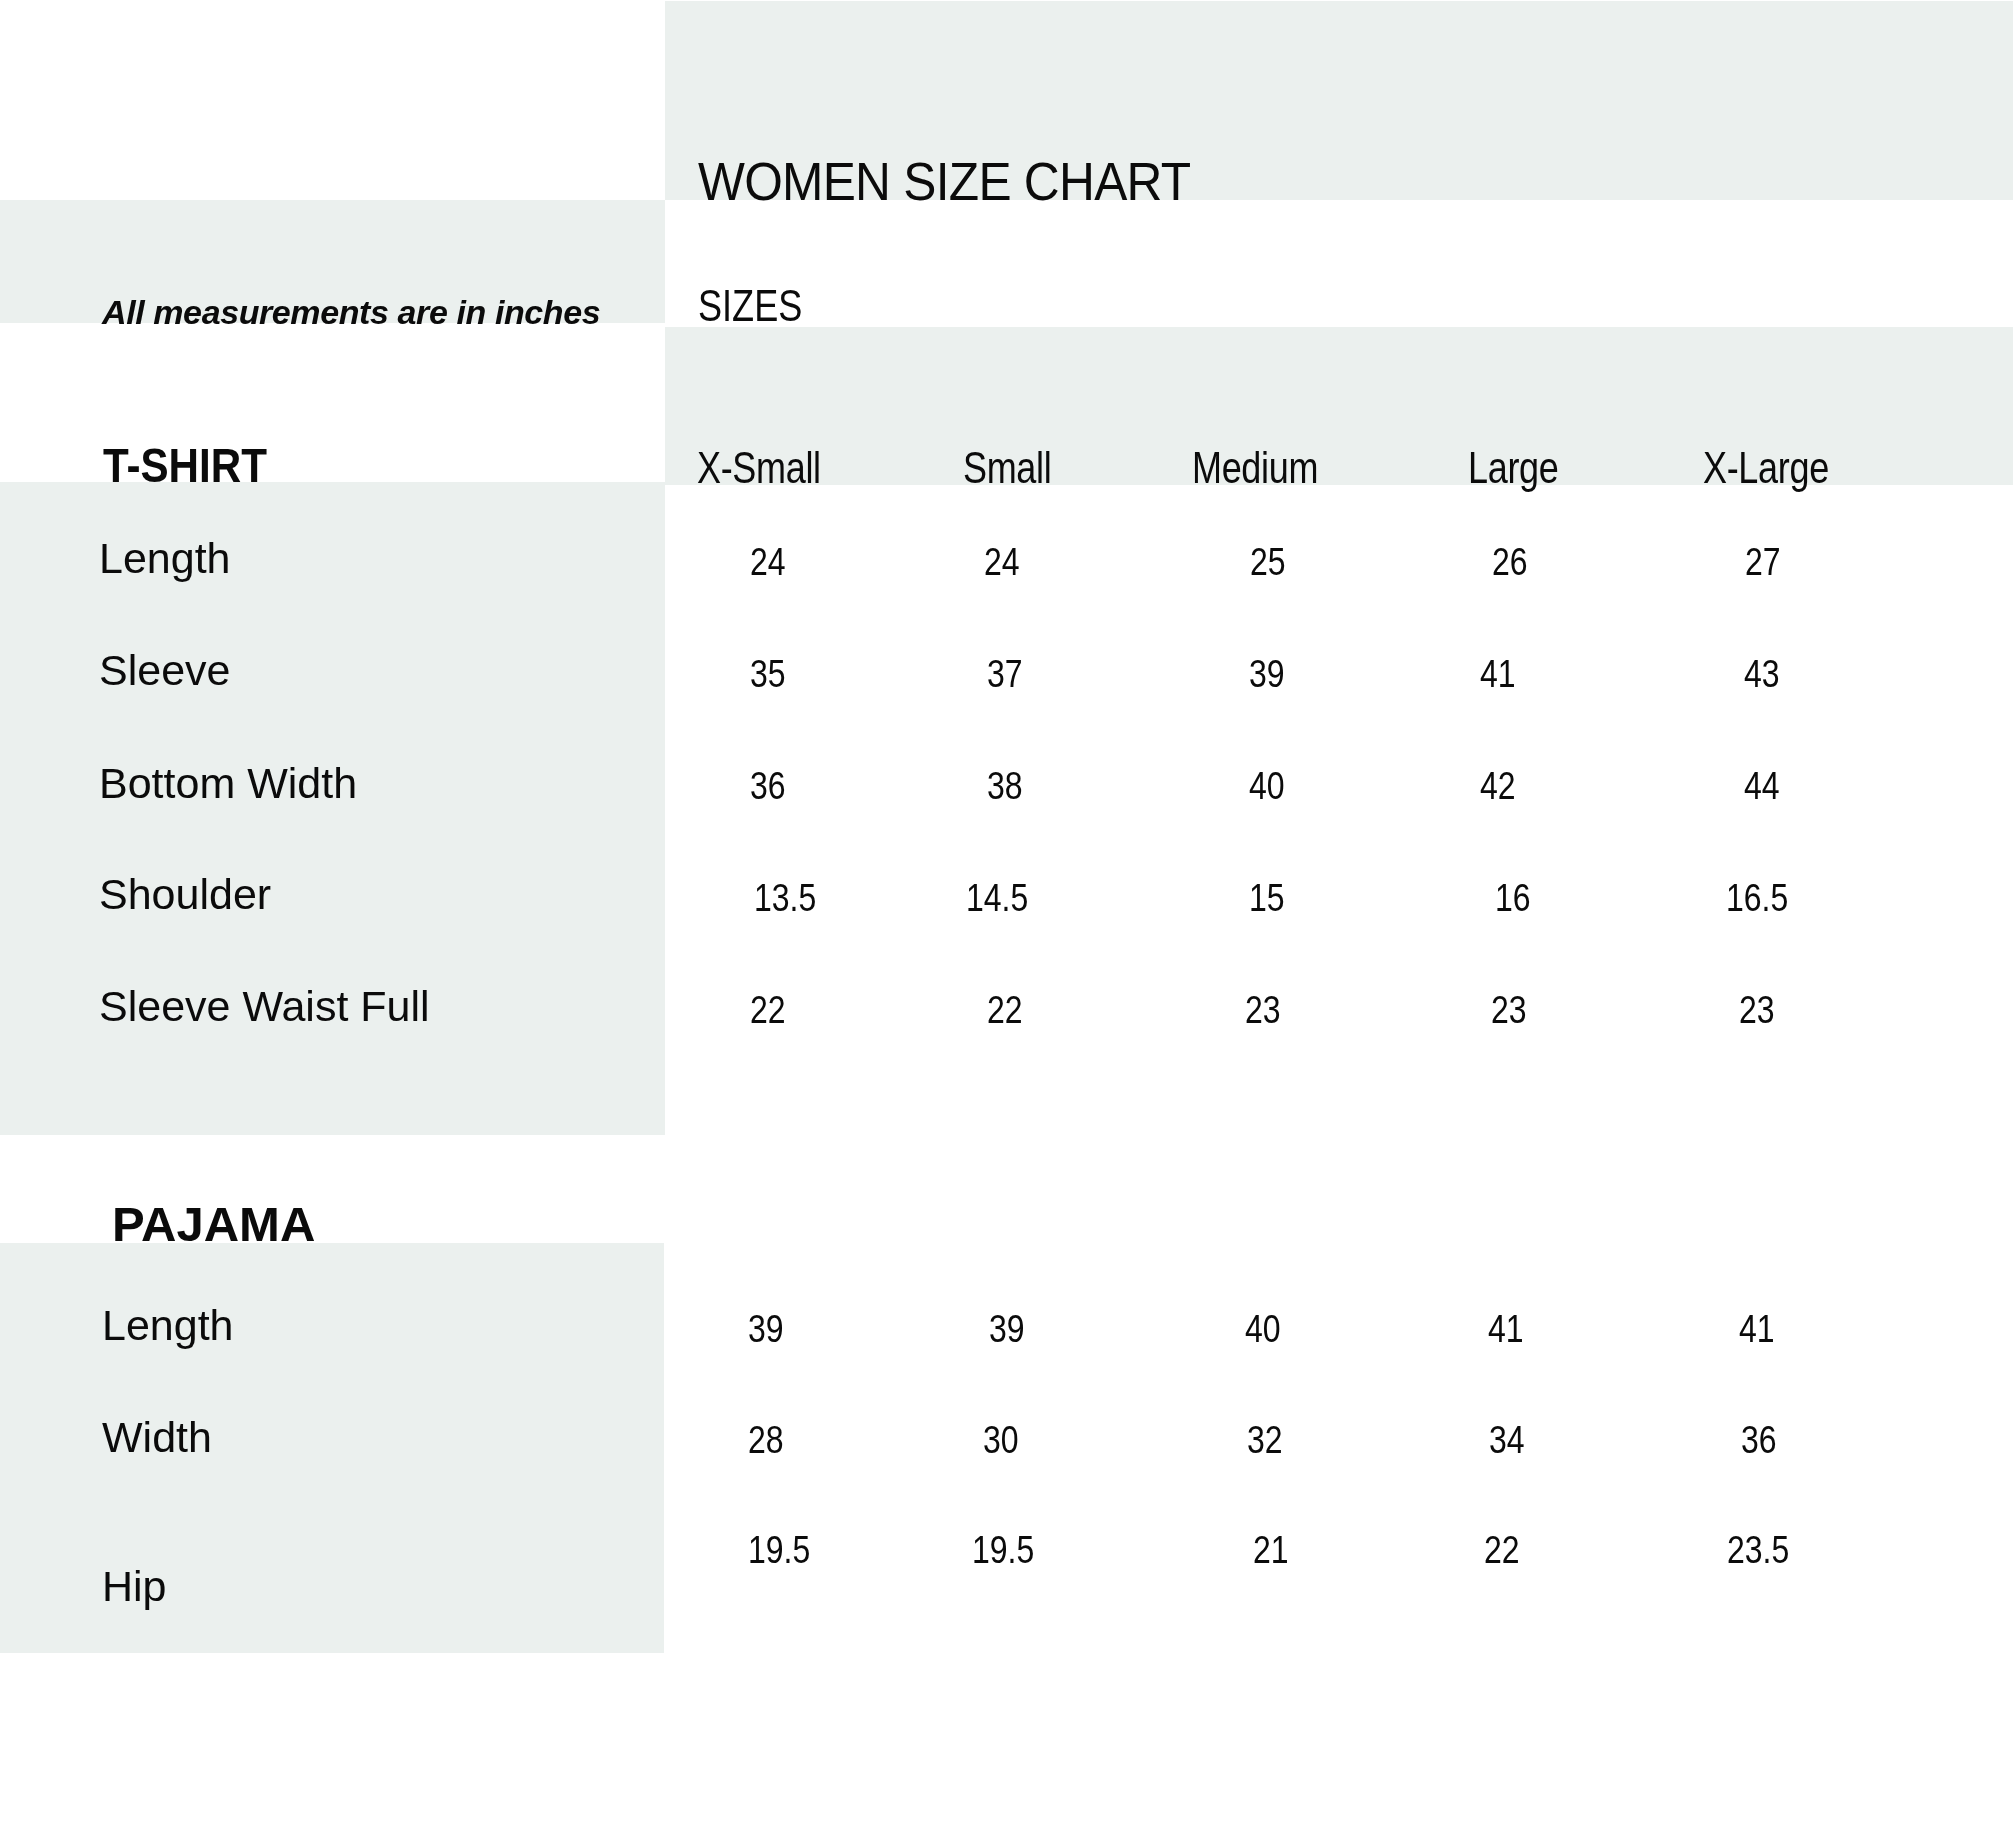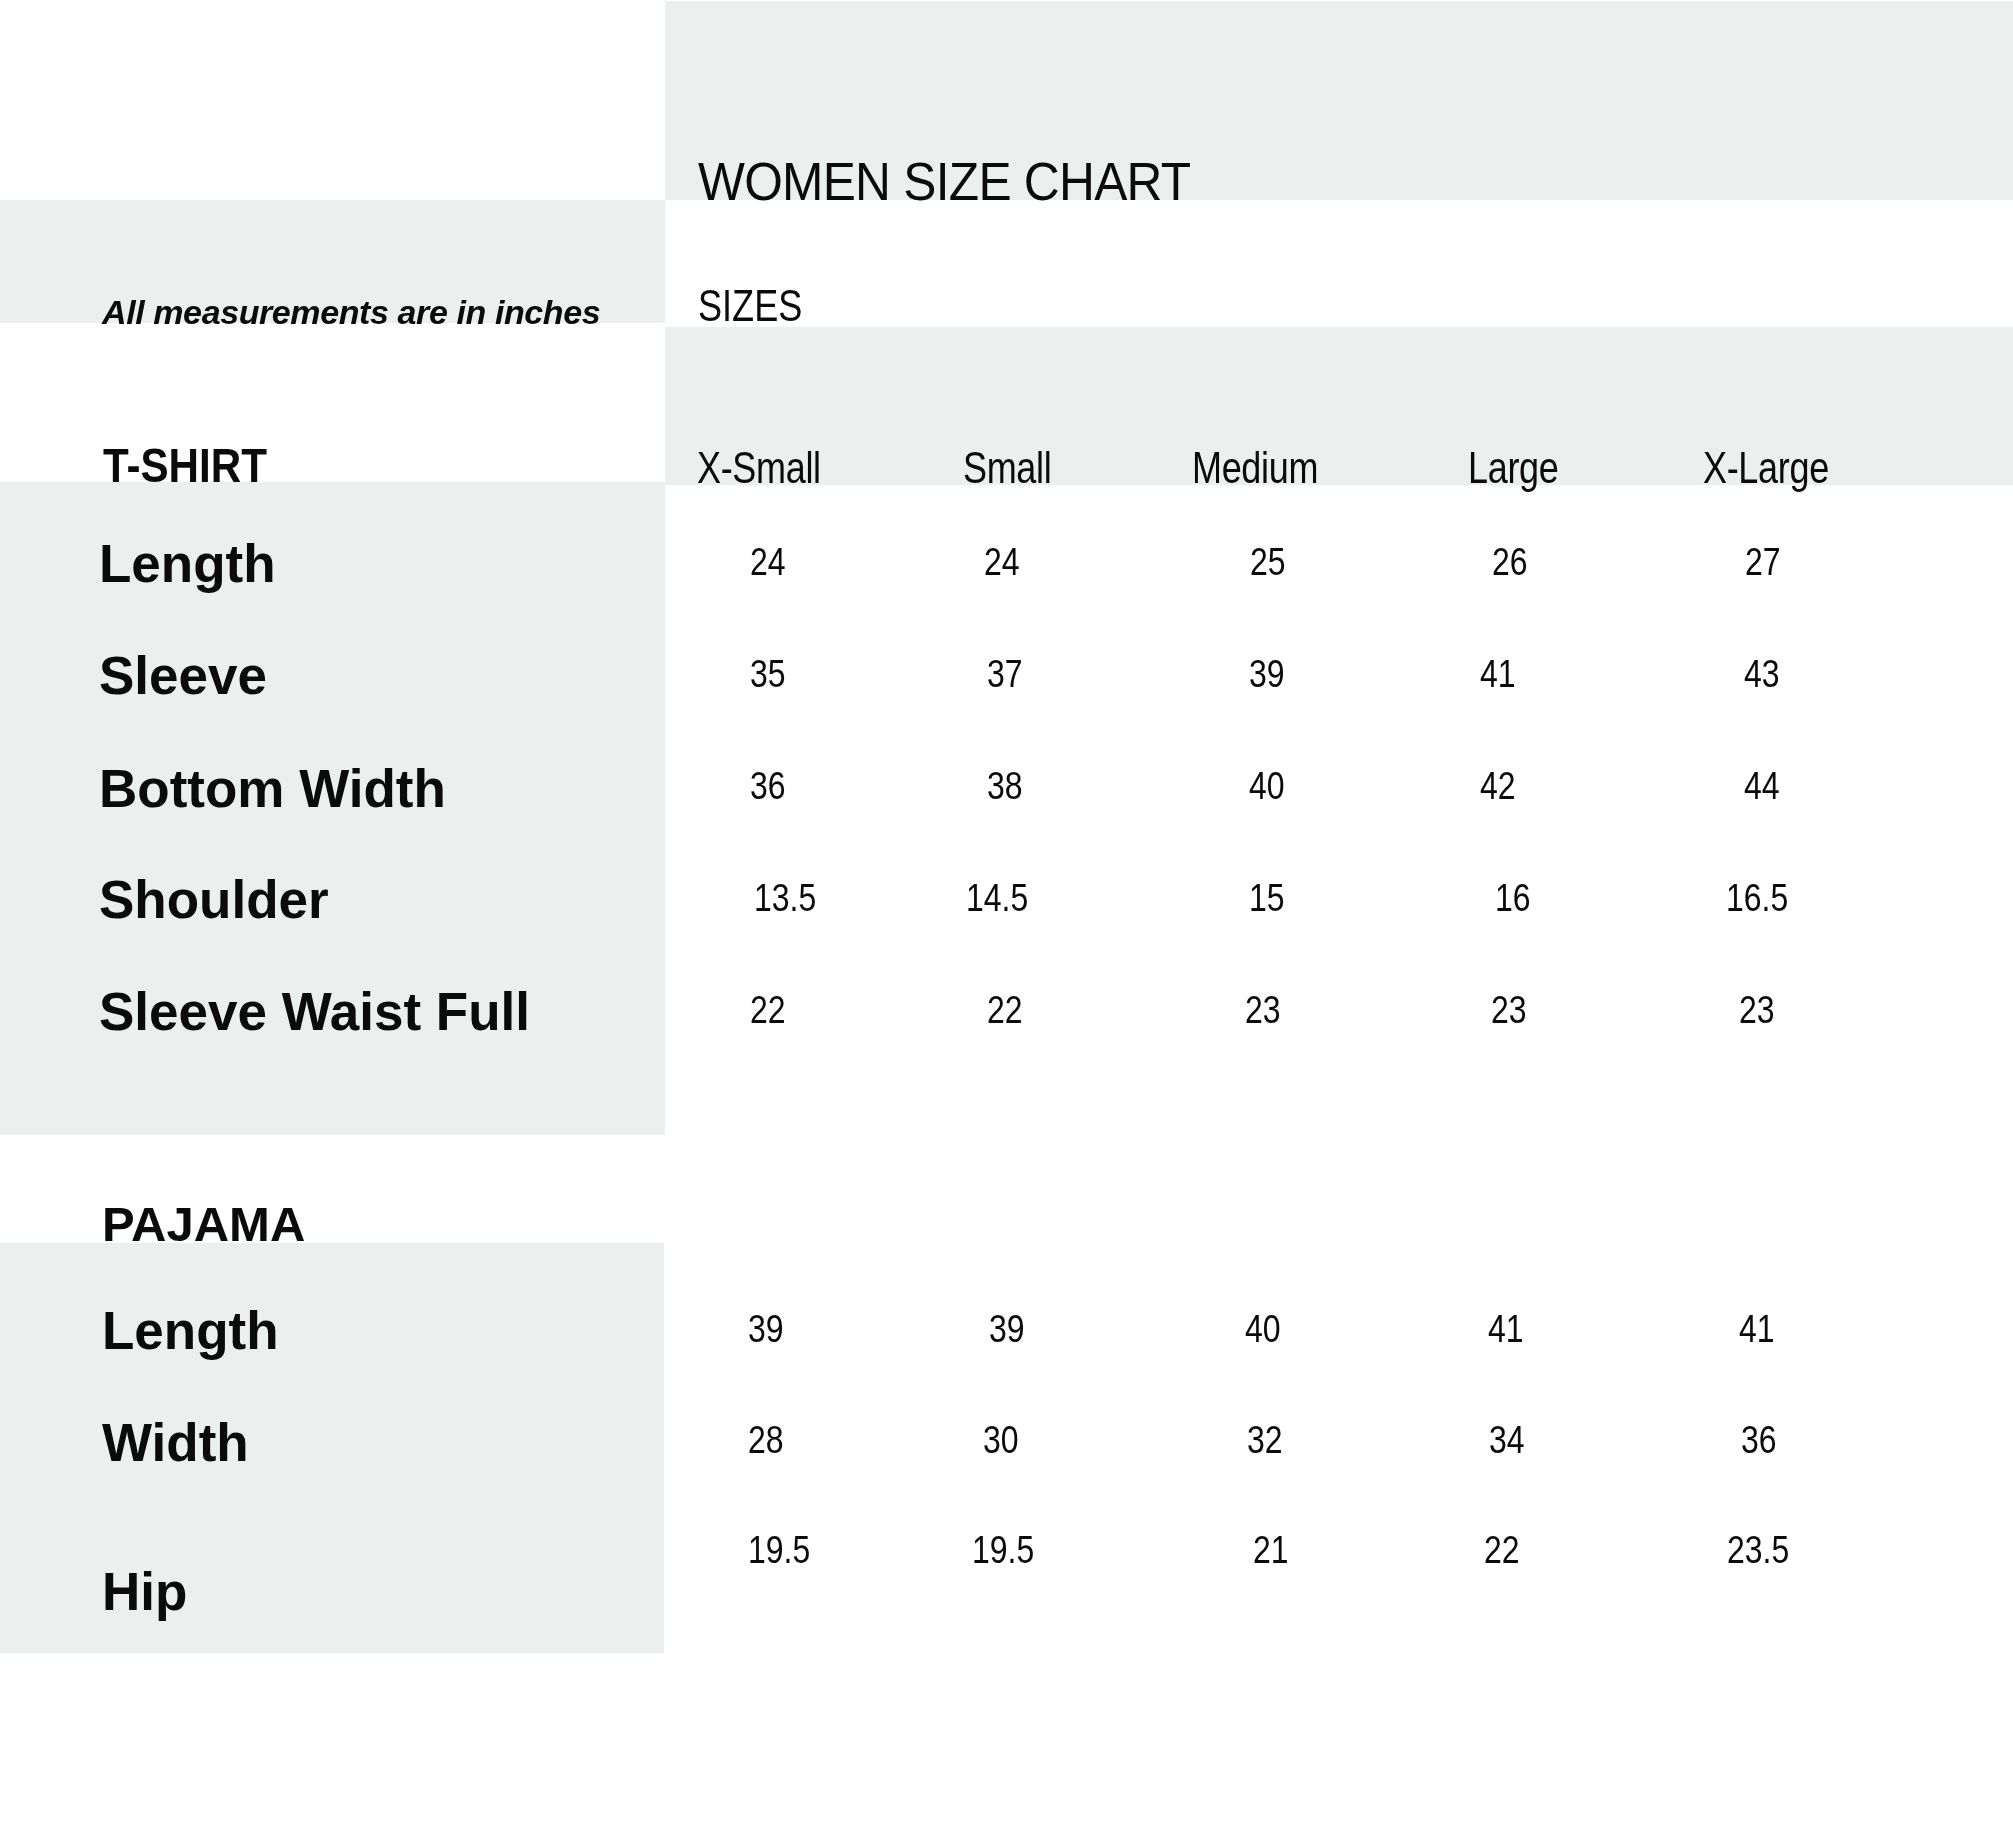--- a/index.html
+++ b/index.html
@@ -54,22 +54,22 @@
     .section.pajama { transform: scaleX(1.0); }
 
     .col-head {
       font-size: 45px;
       font-weight: 400;
       transform: scaleX(0.8);
       transform-origin: left top;
       letter-spacing: -0.4px;
     }
     .row-label {
-      font-size: 53px;
-      font-weight: 700;
+      font-size: 43px;
+      font-weight: 400;
     }
     .cell {
       font-size: 39px;
       font-weight: 400;
       transform: scaleX(0.82);
       transform-origin: left top;
     }
   </style>
 </head>
 <body>
@@ -135,21 +135,21 @@
     <div class="txt row-label" style="left:99px; top:985px;">Sleeve Waist Full</div>
     <div class="txt cell" style="left:750px; top:990px;">22</div>
     <div class="txt cell" style="left:987px; top:990px;">22</div>
     <div class="txt cell" style="left:1245px; top:990px;">23</div>
     <div class="txt cell" style="left:1491px; top:990px;">23</div>
     <div class="txt cell" style="left:1739px; top:990px;">23</div>
   </div>
 </div>
 
 <div>
-  <div class="txt section pajama" style="left:102px; top:1200px;text-align:right;">PAJAMA</div>
+  <div class="txt section pajama" style="left:112px; top:1200px;text-align:right;">PAJAMA</div>
 
   <div>
     <div class="txt row-label" style="left:102px; top:1304px;">Length</div>
     <div class="txt cell" style="left:748px; top:1309px;">39</div>
     <div class="txt cell" style="left:989px; top:1309px;">39</div>
     <div class="txt cell" style="left:1245px; top:1309px;">40</div>
     <div class="txt cell" style="left:1488px; top:1309px;">41</div>
     <div class="txt cell" style="left:1739px; top:1309px;">41</div>
   </div>
 

